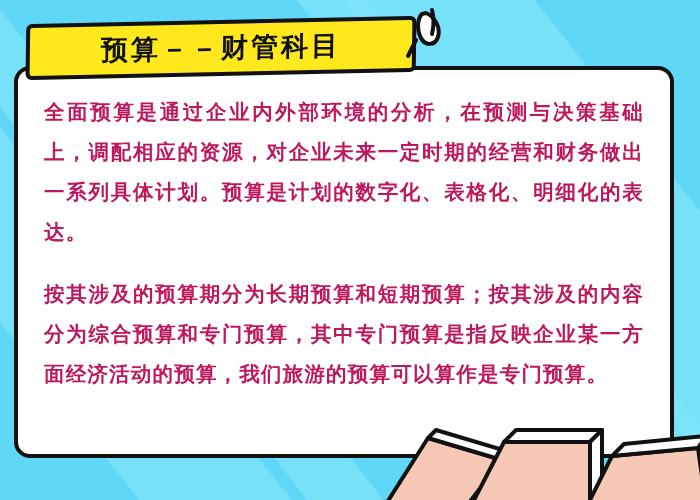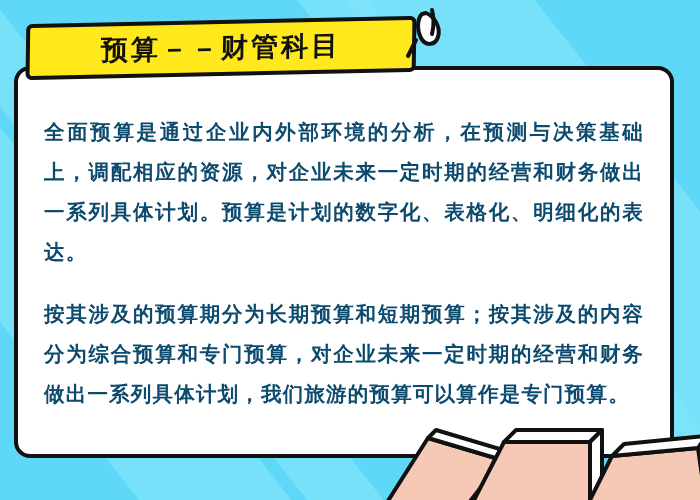--- a/index.html
+++ b/index.html
@@ -85,24 +85,24 @@
     top: 4px;
     width: 70px;
     height: 70px;
     z-index: 7;
   }
 
   
   #body-text {
     position: absolute;
     left: 44px;
-    top: 112px;
+    top: 92px;
     width: 600px;
     z-index: 4;
-    color: #0c4a6e;
+    color: #be185d;
   }
   .para {
     font-size: 20.5px;
     line-height: 40px;
     letter-spacing: 1.2px;
     text-align: justify;
     margin: 0 0 22px 0;
     font-family: "DejaVu Sans", sans-serif;
     font-weight: 600;
   }
@@ -134,21 +134,21 @@
   <div id="title-text">预算－－财管科目</div>
 
   <svg id="pen-doodle" viewBox="0 0 70 70">
     <path d="M34 10 C30 14, 28 24, 33 34 C37 42, 47 42, 50 33 C53 23, 46 12, 38 9 Z" fill="#ffffff" stroke="#111111" stroke-width="4" stroke-linejoin="round"></path>
     <path d="M44 6 C46 14, 46 22, 44 30" fill="none" stroke="#111111" stroke-width="4" stroke-linecap="round"></path>
     <path d="M28 36 L20 52" fill="none" stroke="#111111" stroke-width="4" stroke-linecap="round"></path>
   </svg>
 
   <div id="body-text">
     <p class="para">全面预算是通过企业内外部环境的分析，在预测与决策基础上，调配相应的资源，对企业未来一定时期的经营和财务做出一系列具体计划。预算是计划的数字化、表格化、明细化的表达。</p>
-    <p class="para">按其涉及的预算期分为长期预算和短期预算；按其涉及的内容分为综合预算和专门预算，对企业未来一定时期的经营和财务做出一系列具体计划，我们旅游的预算可以算作是专门预算。</p>
+    <p class="para">按其涉及的预算期分为长期预算和短期预算；按其涉及的内容分为综合预算和专门预算，其中专门预算是指反映企业某一方面经济活动的预算，我们旅游的预算可以算作是专门预算。</p>
   </div>
 
   <svg id="books" viewBox="0 0 330 120">
 
     <g>
       <path d="M10 118 L52 52 L126 74 L92 118 Z" fill="#f6c9b6" stroke="#111111" stroke-width="4" stroke-linejoin="round"></path>
       <path d="M52 52 L60 44 L134 66 L126 74 Z" fill="#ffffff" stroke="#111111" stroke-width="4" stroke-linejoin="round"></path>
     </g>
 
     <g>

